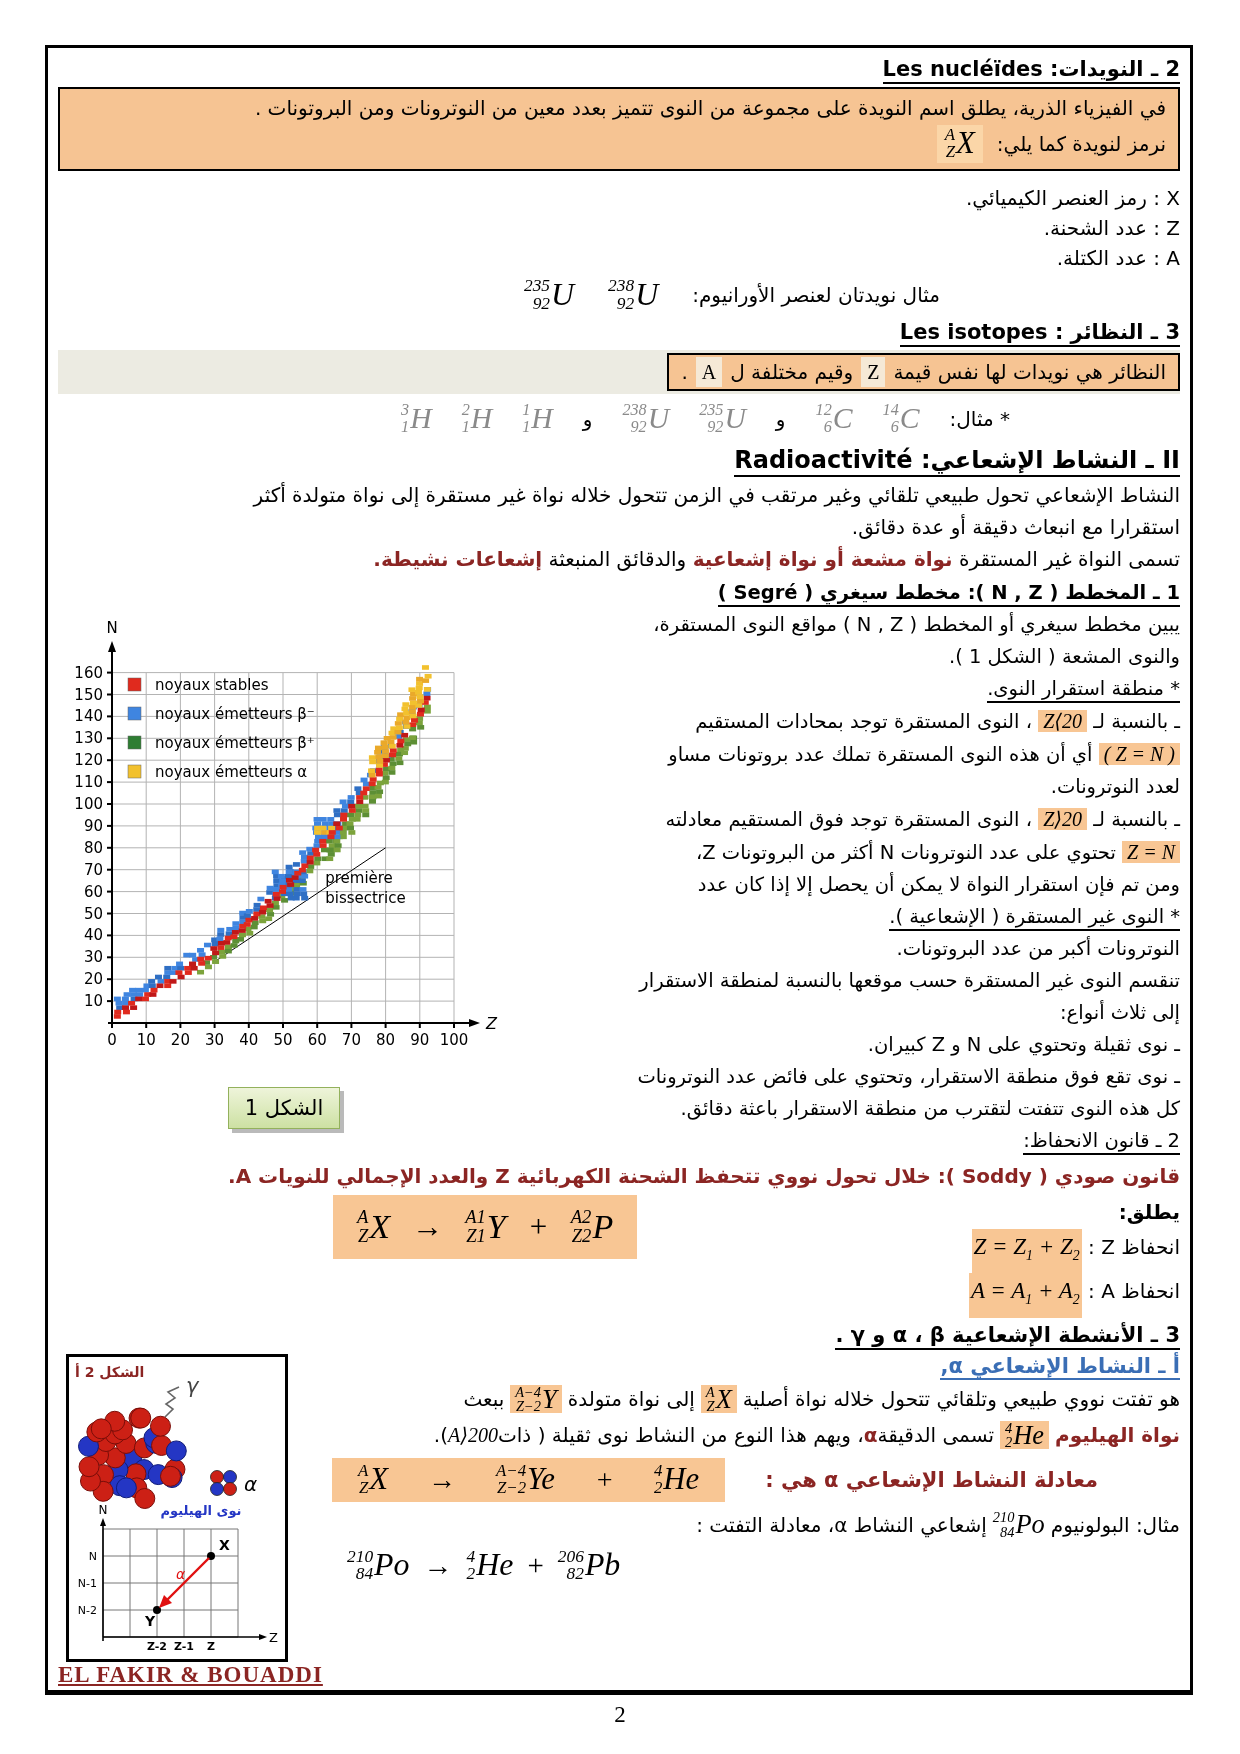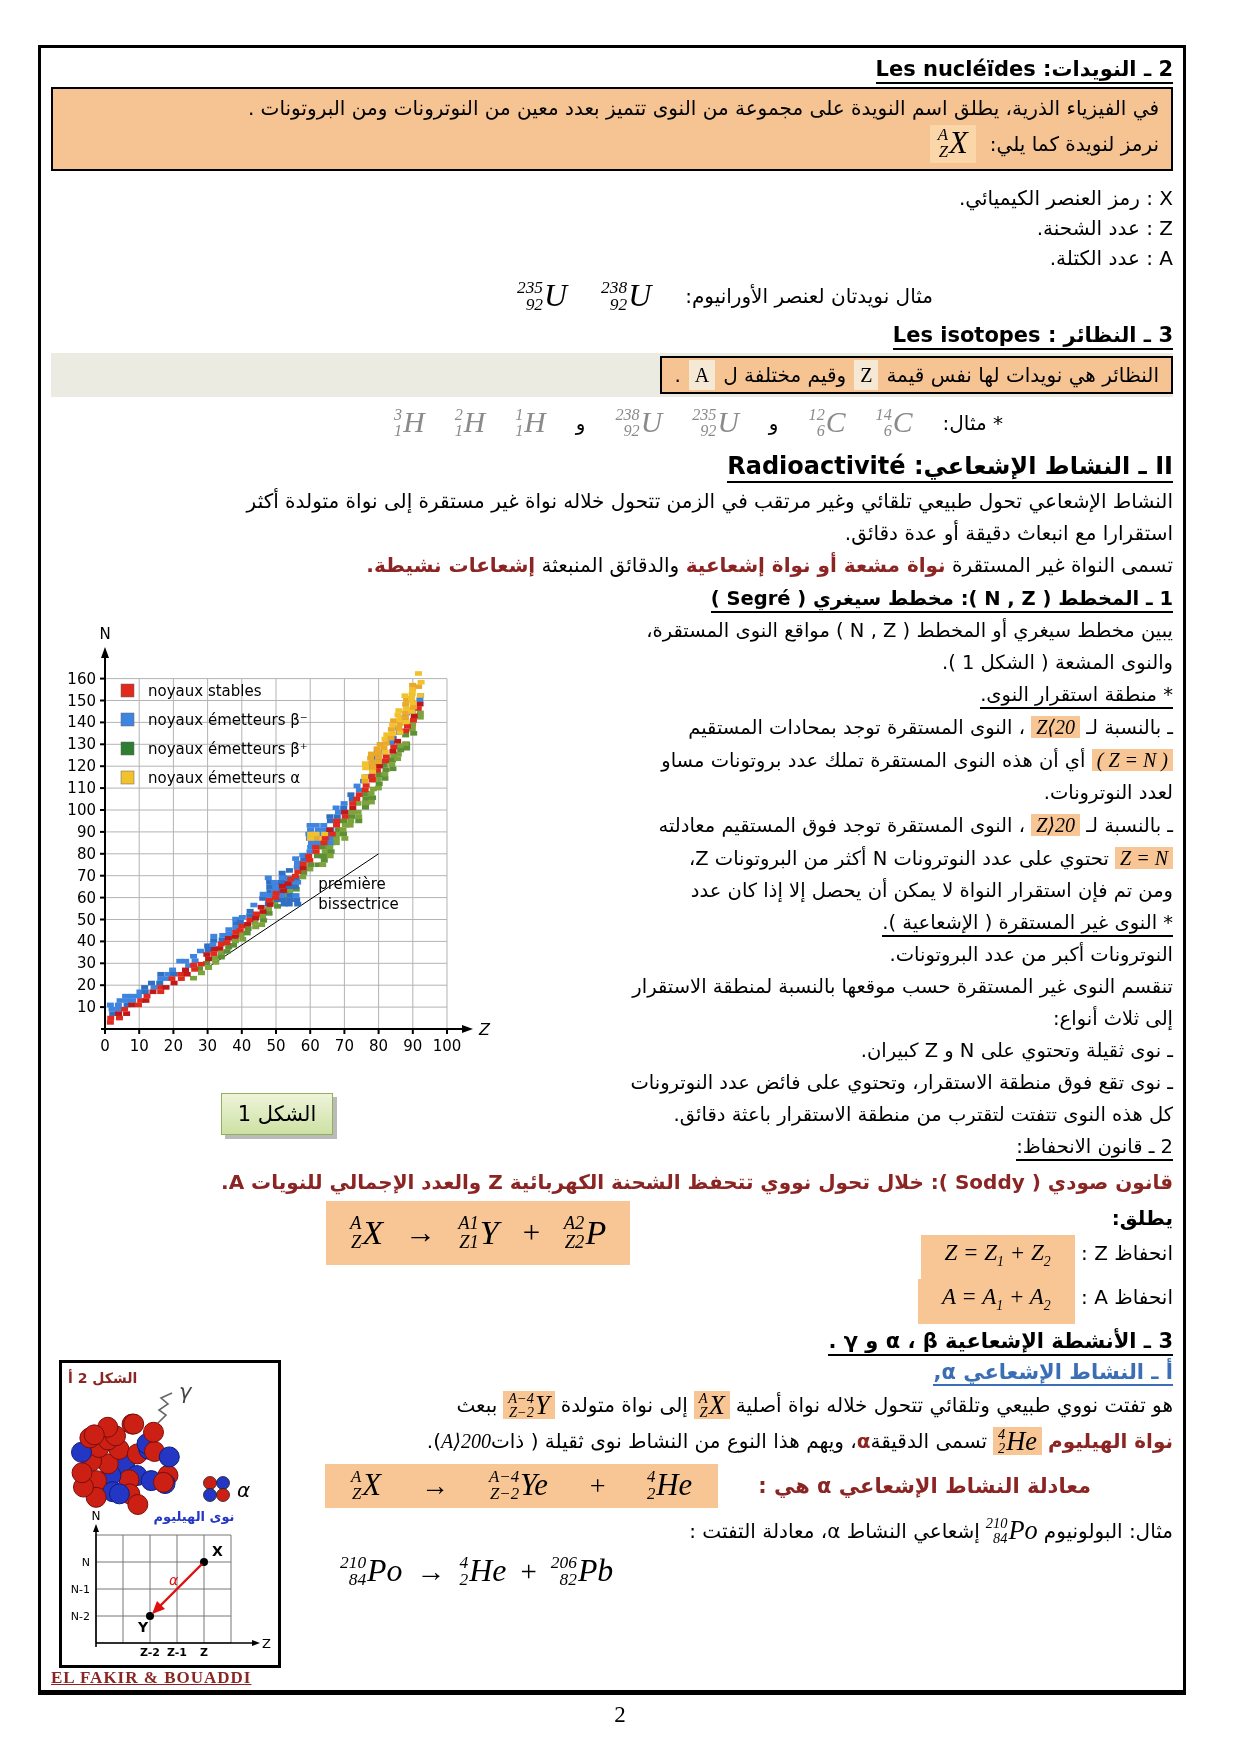--- a/index.html
+++ b/index.html
@@ -1,18 +1,18 @@
 <!DOCTYPE html>
 <html lang="ar"><head>
 <meta charset="utf-8">
 <style>
   html,body{margin:0;padding:0;background:#fff;}
   body{width:1240px;height:1754px;font-family:"DejaVu Sans",sans-serif;color:#000;}
   .page{position:relative;width:1240px;height:1754px;overflow:hidden;background:#fff;}
-  .frame{position:absolute;left:38px;top:45px;width:1148px;height:1650px;box-sizing:border-box;
+  .frame{position:absolute;left:45px;top:45px;width:1148px;height:1650px;box-sizing:border-box;
          border:3px solid #000;border-bottom-width:5px;padding:4px 10px 2px 10px;
          display:flex;flex-direction:column;}
   .rtl{direction:rtl;text-align:right;unicode-bidi:embed;}
   .b{font-weight:bold;}
   .u{border-bottom:2px solid #000;padding-bottom:1px;}
   .uline{border-bottom:2px solid #000;padding-bottom:1px;}
   .red{color:#8b2523;font-weight:bold;}
   .blueh{color:#3a6eb5;font-weight:bold;border-bottom:2px solid #3a6eb5;margin-left:16px;}
   .title1{font-size:21px;font-weight:bold;line-height:30px;margin-top:2px;}
   .title2{font-size:24px;font-weight:bold;line-height:38px;margin-top:2px;}
@@ -47,39 +47,39 @@
       box-shadow:4px 4px 0 rgba(130,130,130,.55);direction:rtl;}
   .text-col{flex:1;font-size:19.5px;line-height:32px;}
   .tline{white-space:nowrap;}
   .tline .math{font-size:20px;}
   .soddy-law{font-size:20px;line-height:33px;margin-top:3px;}
   .eqrow{display:flex;flex-direction:row;direction:ltr;align-items:flex-start;margin-top:2px;}
   .soddy-eq{margin-left:275px;display:inline-flex;align-items:center;gap:22px;background:#f8c694;
             padding:6px 24px;font-size:31px;height:52px;}
   .soddy-eq .nuc{font-size:31px;}
   .cons{margin-left:auto;direction:rtl;text-align:right;font-size:20px;line-height:34px;width:405px;}
-  .cons .eqsm{background:#f8c694;padding:1px 24px;font-size:23px;direction:ltr;unicode-bidi:embed;display:inline-block;}
+  .cons .eqsm{background:#f8c694;padding:1px 2px;font-size:23px;direction:ltr;unicode-bidi:embed;display:inline-block;}
   .cons .eqsm sub{font-size:60%;}
   .two-col2{display:flex;flex-direction:row;direction:ltr;margin-top:4px;}
   .fig2{flex:0 0 216px;width:216px;height:302px;border:3px solid #000;background:#fff;margin-left:8px;}
   .alpha-col{flex:1;margin-left:14px;}
   .alpha-line{font-size:20px;line-height:30px;display:flex;direction:rtl;align-items:center;
               flex-wrap:nowrap;white-space:nowrap;margin-top:6px;}
   .alpha-line .nuc{font-size:24px;margin:0 6px;}
   .alpha-eqrow{display:flex;direction:ltr;align-items:center;margin-top:8px;}
   .alpha-eq{display:inline-flex;align-items:center;gap:40px;background:#f8c694;padding:5px 26px;
             font-size:28px;margin-left:30px;}
   .alpha-eq .nuc{font-size:28px;}
   .alpha-eq-label{margin-left:40px;font-size:21px;}
   .po-line{margin-top:8px;}
   .final-eq{display:inline-flex;align-items:center;gap:14px;direction:ltr;font-size:29px;
             margin:8px 0 0 45px;font-family:"Liberation Serif",serif;}
   .final-eq .nuc{font-size:29px;}
   .footer{margin-top:auto;font-family:"Liberation Serif",serif;font-weight:bold;color:#8b2523;
-          font-size:17px;text-decoration:underline;letter-spacing:1px;}
+          font-size:23px;text-decoration:underline;letter-spacing:1px;}
   .pagenum{position:absolute;top:1702px;left:0;right:0;text-align:center;
            font-family:"Liberation Serif",serif;font-size:23px;}
   svg text{font-family:"DejaVu Sans",sans-serif;}
 </style>
 </head>
 <body>
 
 <div class="page">
   <div class="frame">
 

